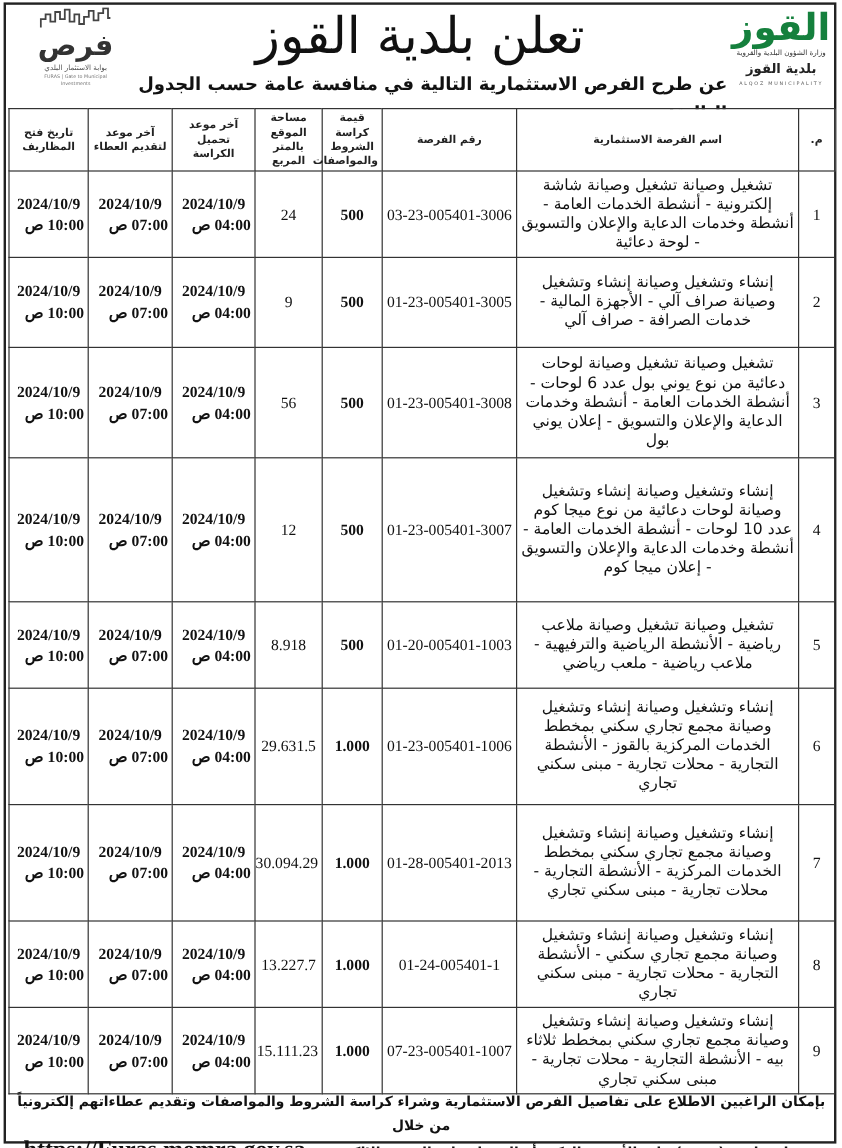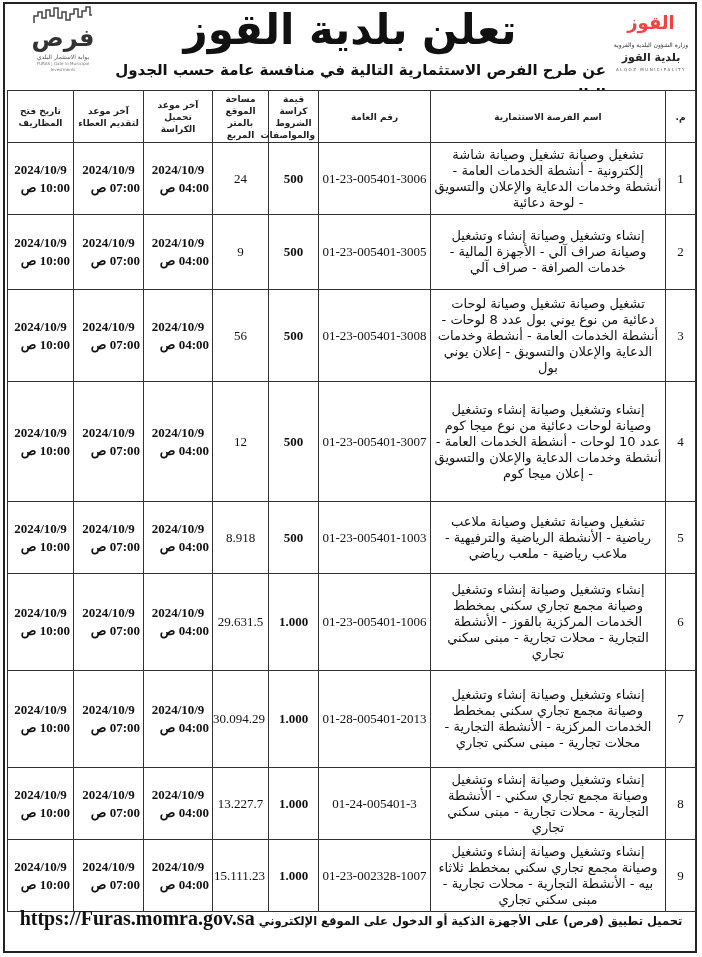--- a/index.html
+++ b/index.html
@@ -9,35 +9,35 @@
   }
   .frame {
     position: absolute; left: 3px; top: 2px; width: 694px; height: 951px;
     border: 2px solid #222; box-sizing: border-box; background: #fff;
   }
   
   .header { position: absolute; left: 0; top: 0; width: 702px; height: 88px; }
   .title {
     position: absolute; left: 150px; width: 400px; top: 2px; height: 56px;
     text-align: center; direction: rtl;
-    font-family: "DejaVu Sans", sans-serif; font-weight: bold;
+    font-family: "DejaVu Sans", sans-serif; font-weight: normal;
     font-size: 42px; line-height: 56px; letter-spacing: 1px; color: #111;
   }
   .subtitle {
     position: absolute; right: 96px; top: 58px; width: 520px;
     direction: rtl; text-align: right;
     font-family: "DejaVu Sans", sans-serif; font-weight: bold;
     font-size: 15px; line-height: 24px; color: #111;
   }
   .logo-right {
     position: absolute; right: 8px; top: 6px; width: 86px; height: 80px;
     text-align: center; direction: rtl;
   }
   .logo-right .mark {
-    font-weight: bold; font-size: 18px; line-height: 34px; color: #ef4444;
+    font-weight: bold; font-size: 31px; line-height: 34px; color: #15803d;
     font-family: "DejaVu Sans", sans-serif;
   }
   .logo-right .ministry { font-size: 6px; line-height: 9px; color: #333; }
   .logo-right .muni { font-size: 11px; line-height: 18px; font-weight: bold; color: #222; }
   .logo-right .muni-en { font-size: 4px; letter-spacing: 1.5px; color: #555; direction: ltr; }
   .logo-left {
     position: absolute; left: 24px; top: 6px; width: 78px; height: 80px;
     text-align: center;
   }
   .logo-left .skyline { display: block; margin: 0 auto; }
@@ -114,33 +114,33 @@
     <col style="width:50px">
     <col style="width:56px">
     <col style="width:69px">
     <col style="width:70px">
     <col style="width:66px">
   </colgroup>
   <thead>
     <tr>
       <th>م.</th>
       <th>اسم الفرصة الاستثمارية</th>
-      <th>رقم العامة</th>
+      <th>رقم الفرصة</th>
       <th>قيمة كراسة الشروط والمواصفات</th>
       <th>مساحة الموقع بالمتر المربع</th>
       <th>آخر موعد تحميل الكراسة</th>
       <th>آخر موعد لتقديم العطاء</th>
       <th>تاريخ فتح المظاريف</th>
     </tr>
   </thead>
   <tbody>
     <tr style="height:72px">
       <td class="idx">1</td>
       <td class="name">تشغيل وصيانة تشغيل وصيانة شاشة إلكترونية - أنشطة الخدمات العامة - أنشطة وخدمات الدعاية والإعلان والتسويق - لوحة دعائية</td>
-      <td class="num">01-23-005401-3006</td>
+      <td class="num">03-23-005401-3006</td>
       <td class="num fee">500</td>
       <td class="num">24</td>
       <td class="date">
           <span>2024/10/9</span>
           <span class="t">04:00 ص</span>
         </td>
       <td class="date">
           <span>2024/10/9</span>
           <span class="t">07:00 ص</span>
         </td>
@@ -163,21 +163,21 @@
           <span>2024/10/9</span>
           <span class="t">07:00 ص</span>
         </td>
       <td class="date">
           <span>2024/10/9</span>
           <span class="t">10:00 ص</span>
         </td>
     </tr>
     <tr style="height:92px">
       <td class="idx">3</td>
-      <td class="name">تشغيل وصيانة تشغيل وصيانة لوحات دعائية من نوع يوني بول عدد 8 لوحات - أنشطة الخدمات العامة - أنشطة وخدمات الدعاية والإعلان والتسويق - إعلان يوني بول</td>
+      <td class="name">تشغيل وصيانة تشغيل وصيانة لوحات دعائية من نوع يوني بول عدد 6 لوحات - أنشطة الخدمات العامة - أنشطة وخدمات الدعاية والإعلان والتسويق - إعلان يوني بول</td>
       <td class="num">01-23-005401-3008</td>
       <td class="num fee">500</td>
       <td class="num">56</td>
       <td class="date">
           <span>2024/10/9</span>
           <span class="t">04:00 ص</span>
         </td>
       <td class="date">
           <span>2024/10/9</span>
           <span class="t">07:00 ص</span>
@@ -202,21 +202,21 @@
           <span class="t">07:00 ص</span>
         </td>
       <td class="date">
           <span>2024/10/9</span>
           <span class="t">10:00 ص</span>
         </td>
     </tr>
     <tr style="height:72px">
       <td class="idx">5</td>
       <td class="name">تشغيل وصيانة تشغيل وصيانة ملاعب رياضية - الأنشطة الرياضية والترفيهية - ملاعب رياضية - ملعب رياضي</td>
-      <td class="num">01-23-005401-1003</td>
+      <td class="num">01-20-005401-1003</td>
       <td class="num fee">500</td>
       <td class="num">8.918</td>
       <td class="date">
           <span>2024/10/9</span>
           <span class="t">04:00 ص</span>
         </td>
       <td class="date">
           <span>2024/10/9</span>
           <span class="t">07:00 ص</span>
         </td>
@@ -259,56 +259,57 @@
           <span class="t">07:00 ص</span>
         </td>
       <td class="date">
           <span>2024/10/9</span>
           <span class="t">10:00 ص</span>
         </td>
     </tr>
     <tr style="height:72px">
       <td class="idx">8</td>
       <td class="name">إنشاء وتشغيل وصيانة إنشاء وتشغيل وصيانة مجمع تجاري سكني - الأنشطة التجارية - محلات تجارية - مبنى سكني تجاري</td>
-      <td class="num">01-24-005401-3</td>
+      <td class="num">01-24-005401-1</td>
       <td class="num fee">1.000</td>
       <td class="num">13.227.7</td>
       <td class="date">
           <span>2024/10/9</span>
           <span class="t">04:00 ص</span>
         </td>
       <td class="date">
           <span>2024/10/9</span>
           <span class="t">07:00 ص</span>
         </td>
       <td class="date">
           <span>2024/10/9</span>
           <span class="t">10:00 ص</span>
         </td>
     </tr>
     <tr style="height:72px">
       <td class="idx">9</td>
       <td class="name">إنشاء وتشغيل وصيانة إنشاء وتشغيل وصيانة مجمع تجاري سكني بمخطط ثلاثاء بيه - الأنشطة التجارية - محلات تجارية - مبنى سكني تجاري</td>
-      <td class="num">01-23-002328-1007</td>
+      <td class="num">07-23-005401-1007</td>
       <td class="num fee">1.000</td>
       <td class="num">15.111.23</td>
       <td class="date">
           <span>2024/10/9</span>
           <span class="t">04:00 ص</span>
         </td>
       <td class="date">
           <span>2024/10/9</span>
           <span class="t">07:00 ص</span>
         </td>
       <td class="date">
           <span>2024/10/9</span>
           <span class="t">10:00 ص</span>
         </td>
     </tr>
   </tbody>
 </table>
 
 <div class="footer">
+  <div>بإمكان الراغبين الاطلاع على تفاصيل الفرص الاستثمارية وشراء كراسة الشروط والمواصفات وتقديم عطاءاتهم إلكترونياً من خلال</div>
   <div>
     <span>تحميل تطبيق (فرص) على الأجهزة الذكية أو الدخول على الموقع الإلكتروني</span>
     <span class="url">https://Furas.momra.gov.sa</span>
   </div>
 </div>
 
 </body></html>

